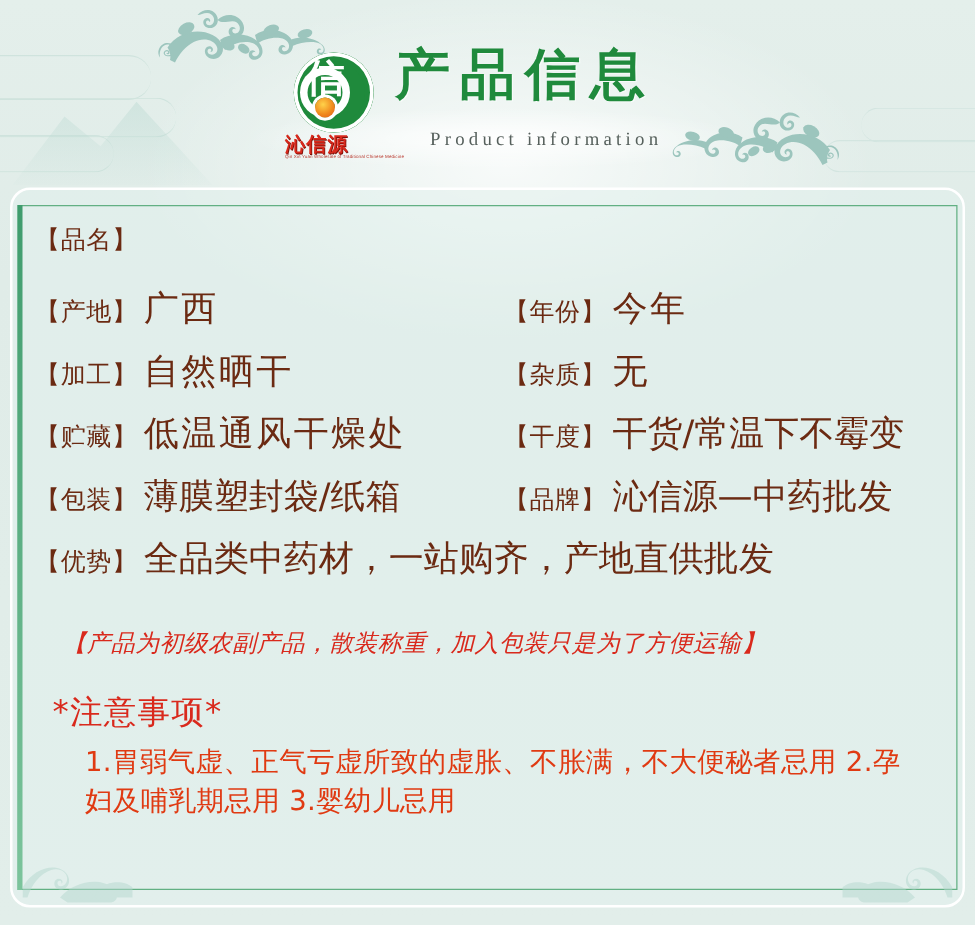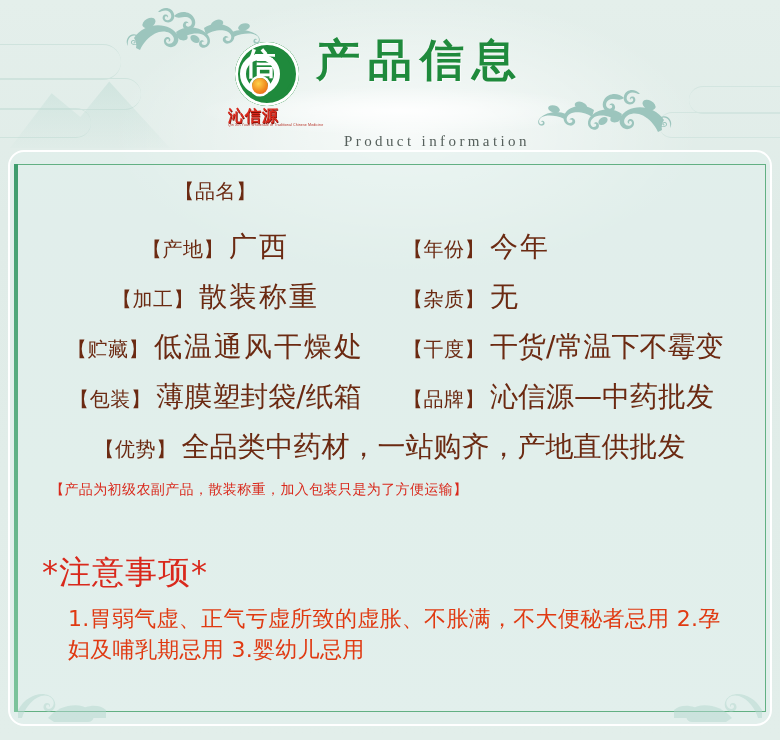--- a/index.html
+++ b/index.html
@@ -150,21 +150,20 @@
     font-family: "DejaVu Sans", "Liberation Sans", sans-serif;
     text-shadow: 1px 1px 0 rgba(255,255,255,0.6);
   }
   .subtitle {
     position: absolute;
     left: 344px; top: 104px;
     font-size: 15px;
     letter-spacing: 3.4px;
     color: #56605c;
     font-family: "Liberation Serif", serif;
-    margin-top: 29px;
   }
 
   
   .card-white {
     position: absolute;
     left: 8px; top: 150px;
     width: 764px; height: 576px;
     border-radius: 16px;
     border: 2.5px solid #ffffff;
     box-sizing: border-box;
@@ -211,21 +210,20 @@
   .spec-row {
     display: flex;
     align-items: baseline;
     height: 50px;
     white-space: nowrap;
   }
   .spec-cell {
     display: flex;
     align-items: baseline;
     white-space: nowrap;
-    justify-content: center;
   }
   .spec-cell.left  { width: 375px; flex: none; }
   .spec-cell.full  { width: 100%; }
 
   .spec-label {
     font-size: 20px;
     color: #6b2a12;
     font-family: "DejaVu Sans", "Liberation Sans", sans-serif;
     letter-spacing: 0.5px;
     flex: none;
@@ -233,33 +231,34 @@
   .spec-value {
     font-size: 28px;
     color: #6b2a12;
     font-family: "DejaVu Sans", "Liberation Sans", sans-serif;
     letter-spacing: 2px;
     margin-left: 5px;
   }
   .spec-value.tight { letter-spacing: 0px; }
 
   .note-red {
-    margin-top: 3px;
+    margin-top: 24px;
     padding-left: 22px;
-    font-size: 14px;
+    font-size: 19px;
     letter-spacing: 0.4px;
     color: #d9291c;
     font-family: "DejaVu Sans", "Liberation Sans", sans-serif;
     white-space: nowrap;
+    font-style: italic;
   }
 
   .caution-title {
-    margin-top: 52px;
+    margin-top: 24px;
     padding-left: 14px;
-    font-size: 32px;
+    font-size: 26px;
     color: #d9291c;
     letter-spacing: 1px;
     font-family: "DejaVu Sans", "Liberation Sans", sans-serif;
   }
 
   .caution-body {
     margin-top: 8px;
     padding: 0 28px 0 40px;
     font-size: 22px;
     line-height: 1.42;
@@ -365,21 +364,21 @@
       </div>
       <div class="spec-cell">
         <span class="spec-label">【年份】</span>
         <span class="spec-value">今年</span>
       </div>
     </div>
 
     <div class="spec-row">
       <div class="spec-cell left">
         <span class="spec-label">【加工】</span>
-        <span class="spec-value">散装称重</span>
+        <span class="spec-value">自然晒干</span>
       </div>
       <div class="spec-cell">
         <span class="spec-label">【杂质】</span>
         <span class="spec-value">无</span>
       </div>
     </div>
 
     <div class="spec-row">
       <div class="spec-cell left">
         <span class="spec-label">【贮藏】</span>

